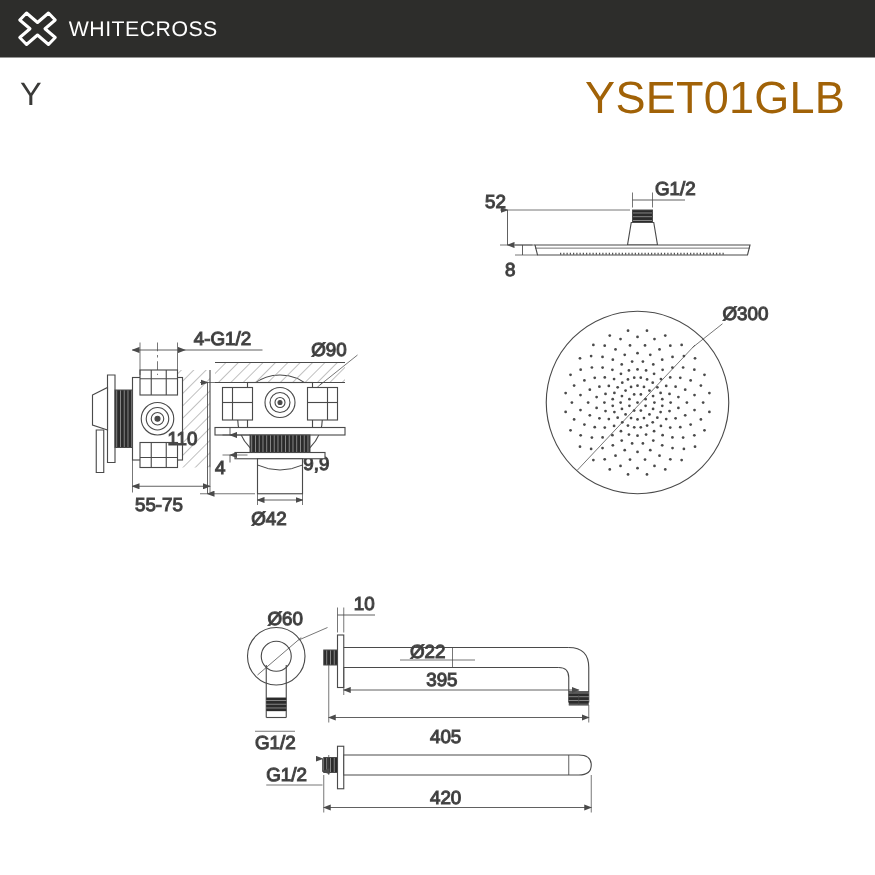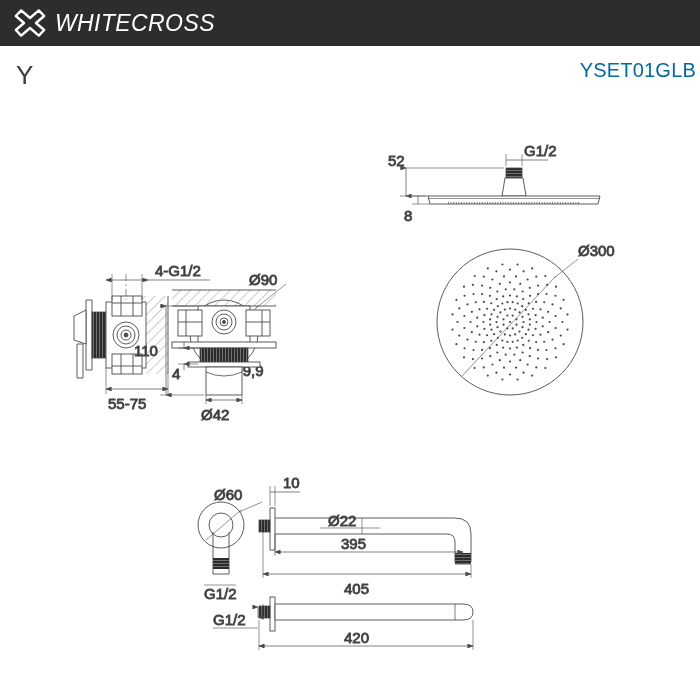--- a/index.html
+++ b/index.html
@@ -35,48 +35,47 @@
     box-sizing: border-box;
   }
   .logo-mark {
     width: 32px;
     height: 32px;
     flex: 0 0 auto;
     margin-right: 9px;
   }
   .brand-name {
     color: #ffffff;
-    font-size: 23px;
+    font-size: 17px;
     letter-spacing: 0.4px;
     font-weight: 400;
     line-height: 1;
-    font-style: italic;
   }
 
   
   .subhead {
     position: absolute;
     left: 0; top: 46px;
     width: 700px;
     height: 58px;
   }
   .series-label {
     position: absolute;
     left: 16px;
     top: 16px;
     font-size: 26px;
     color: #3a3a38;
     line-height: 1;
   }
   .model-code {
     position: absolute;
-    right: 4px;
+    right: 24px;
     top: 14px;
-    font-size: 20px;
-    color: #0369a1;
+    font-size: 36px;
+    color: #a16207;
     line-height: 1;
     letter-spacing: 0.2px;
   }
 
   
   .drawing-area {
     position: absolute;
     left: 0;
     top: 104px;
     width: 700px;

